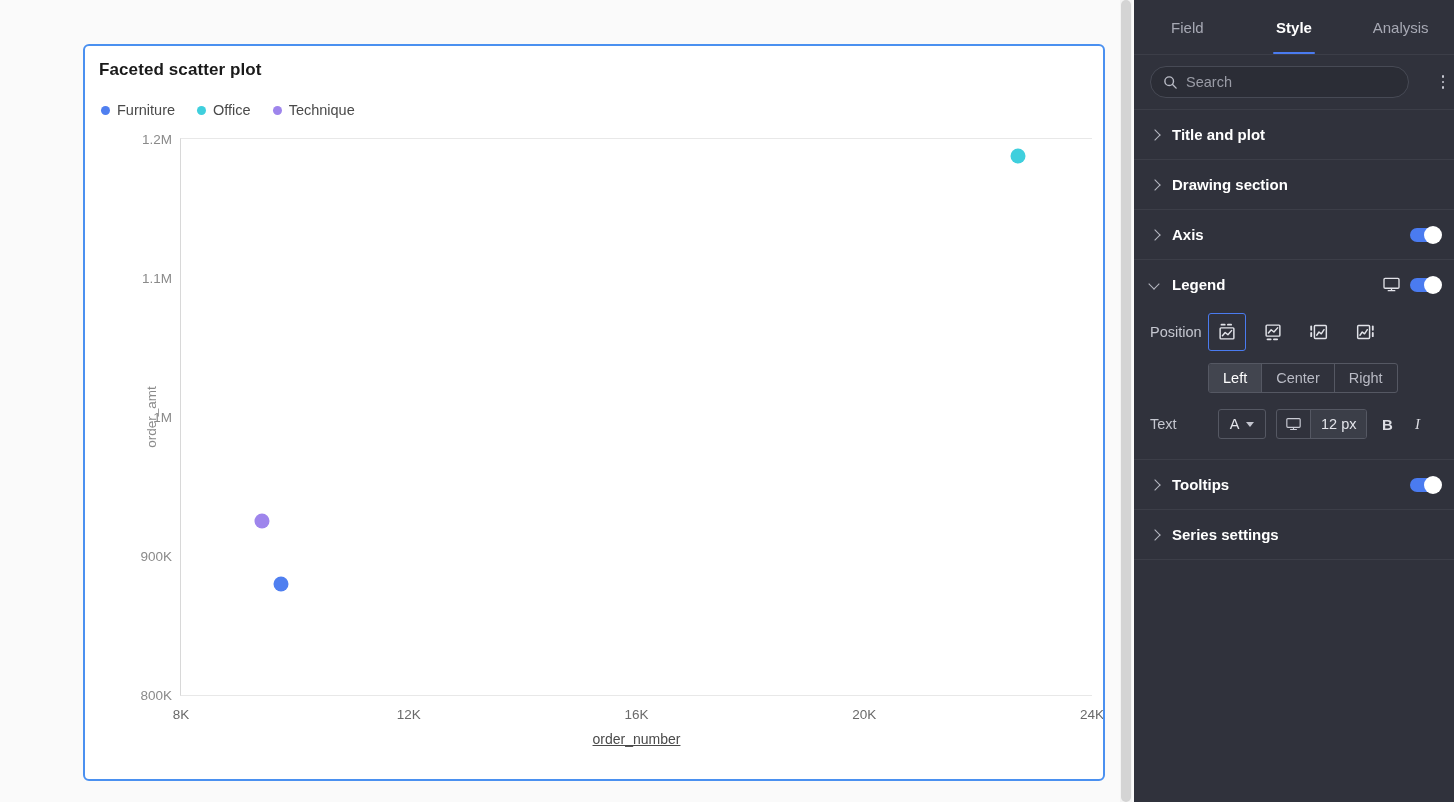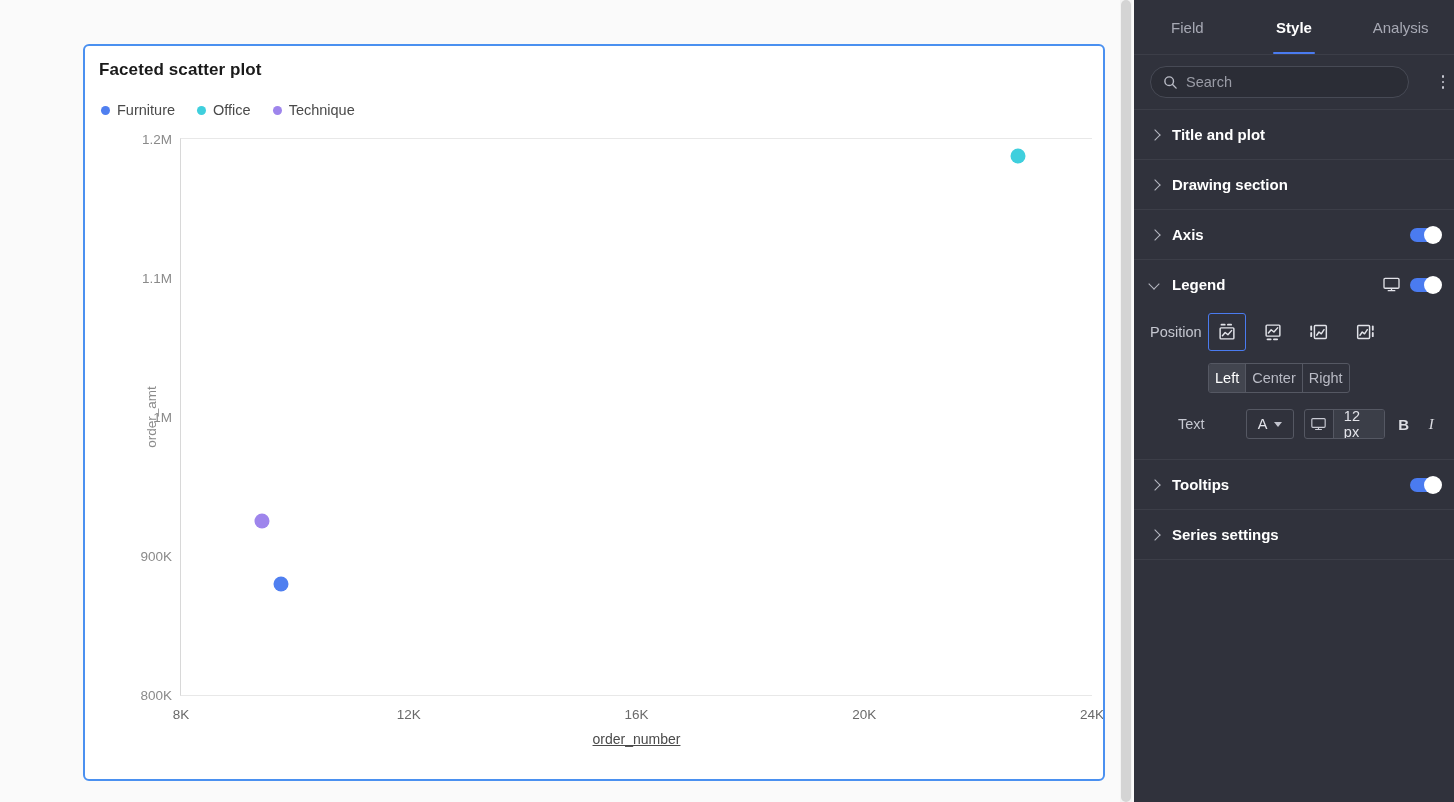--- a/index.html
+++ b/index.html
@@ -174,28 +174,28 @@
     cursor: pointer;
   }
   .pos-btn.selected { border-color: #4a7bf0; }
 
   .seg-group {
     display: flex; margin-left: 58px;
     border: 1px solid #555863; border-radius: 3px; overflow: hidden;
     width: max-content;
   }
   .seg {
-    padding: 0 6px; height: 28px; line-height: 28px;
+    padding: 0 14px; height: 28px; line-height: 28px;
     font-size: 14.5px; color: #b9bbc5; cursor: pointer;
     border-right: 1px solid #555863; background: transparent;
   }
   .seg:last-child { border-right: none; }
   .seg.active { background: #42454f; color: #ffffff; }
 
-  .text-row { display: flex; align-items: center; gap: 10px; margin-left: 28px; }
+  .text-row { display: flex; align-items: center; gap: 10px; }
   .font-dd {
     height: 30px; min-width: 48px;
     border: 1px solid #555863; border-radius: 3px;
     display: flex; align-items: center; justify-content: center; gap: 7px;
     padding: 0 8px; cursor: pointer;
     font-size: 14.5px; color: #e3e4ea;
   }
   .caret {
     width: 0; height: 0;
     border-left: 4.5px solid transparent; border-right: 4.5px solid transparent;

